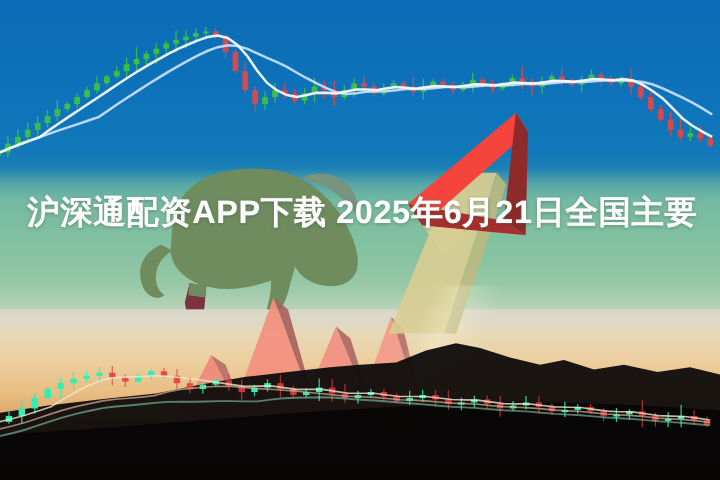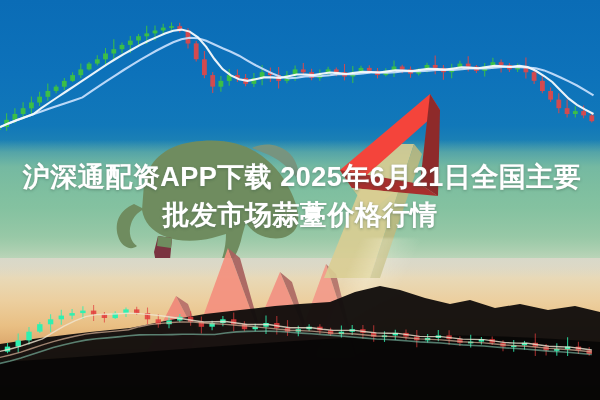--- a/index.html
+++ b/index.html
@@ -421,16 +421,15 @@
         <line x1="589.2" y1="89.0" x2="589.2" y2="97.8" stroke="#e23c3c" stroke-width="1.1" opacity="0.68"></line>
         <rect x="586.5" y="92.3" width="5.4" height="3.7" fill="#e23c3c" opacity="0.85"></rect>
       </g>
     <path id="botMa1" fill="none" stroke="#f0e6d2" stroke-width="1.4" opacity=".8" d="M-0.6 93.5 L10.2 91.0 L20.9 88.1 L31.7 84.5 L42.5 80.9 L53.2 74.4 L64.0 68.2 L74.8 62.8 L85.6 58.6 L96.3 56.6 L107.1 56.3 L117.9 55.8 L128.6 55.1 L139.4 55.6 L150.2 56.6 L161.0 57.8 L171.7 59.3 L182.5 60.8 L193.3 62.5 L204.1 64.0 L214.8 63.8 L225.6 63.5 L236.4 65.0 L247.1 66.5 L257.9 66.5 L268.7 66.5 L279.5 68.2 L290.2 69.7 L301.0 69.7 L311.8 69.7 L322.5 71.2 L333.3 72.4 L344.1 72.4 L354.9 72.4 L365.6 73.7 L376.4 74.9 L387.2 75.2 L397.9 75.4 L408.7 76.9 L419.5 78.4 L430.3 78.6 L441.0 78.6 L451.8 79.9 L462.6 81.1 L473.4 81.4 L484.1 81.6 L494.9 83.1 L505.7 84.6 L516.4 85.1 L527.2 85.3 L538.0 86.8 L548.8 88.3 L559.5 88.8 L570.3 89.1 L581.1 90.5 L591.8 92.0"></path>
     <path id="botMa2" fill="none" stroke="#d8b49a" stroke-width="1.4" opacity=".7" d="M-0.6 99.5 L10.2 97.0 L20.9 94.1 L31.7 90.5 L42.5 86.9 L53.2 83.6 L64.0 80.7 L74.8 78.3 L85.6 76.1 L96.3 74.7 L107.1 73.9 L117.9 72.9 L128.6 71.7 L139.4 68.7 L150.2 66.6 L161.0 65.4 L171.7 64.5 L182.5 63.9 L193.3 64.1 L204.1 65.0 L214.8 65.8 L225.6 66.4 L236.4 67.2 L247.1 68.0 L257.9 69.1 L268.7 70.1 L279.5 71.3 L290.2 72.2 L301.0 72.6 L311.8 73.1 L322.5 74.1 L333.3 75.1 L344.1 75.5 L354.9 76.0 L365.6 77.0 L376.4 78.0 L387.2 78.4 L397.9 78.9 L408.7 80.0 L419.5 80.9 L430.3 81.4 L441.0 81.9 L451.8 82.8 L462.6 83.8 L473.4 84.4 L484.1 84.9 L494.9 86.0 L505.7 87.0 L516.4 87.7 L527.2 88.3 L538.0 89.3 L548.8 90.4 L559.5 91.0 L570.3 91.7 L581.1 92.8 L591.8 94.0"></path>
     <path id="botMa3" fill="none" stroke="#8fd8c0" stroke-width="1.6" opacity=".55" d="M-0.6 105.5 L10.2 103.0 L20.9 100.1 L31.7 96.5 L42.5 92.9 L53.2 89.6 L64.0 86.7 L74.8 84.3 L85.6 82.1 L96.3 80.7 L107.1 79.9 L117.9 78.9 L128.6 77.7 L139.4 76.9 L150.2 76.7 L161.0 76.8 L171.7 76.6 L182.5 76.3 L193.3 76.3 L204.1 76.5 L214.8 76.5 L225.6 75.0 L236.4 73.9 L247.1 73.4 L257.9 73.2 L268.7 73.1 L279.5 73.5 L290.2 74.3 L301.0 75.1 L311.8 75.8 L322.5 76.6 L333.3 77.4 L344.1 78.2 L354.9 79.2 L365.6 80.1 L376.4 81.0 L387.2 81.5 L397.9 82.1 L408.7 83.0 L419.5 83.9 L430.3 84.4 L441.0 85.0 L451.8 86.0 L462.6 86.9 L473.4 87.5 L484.1 88.0 L494.9 89.0 L505.7 89.9 L516.4 90.5 L527.2 91.2 L538.0 92.1 L548.8 93.1 L559.5 93.8 L570.3 94.5 L581.1 95.5 L591.8 96.5"></path>
   </svg>
 
   <div class="layer" id="headline">
     <div class="ln ln1">沪深通配资APP下载 2025年6月21日全国主要</div>
-    <div class="ln ln2">批发市场蒜薹价格行情</div>
   </div>
 
 </div>
 
 </body></html>

